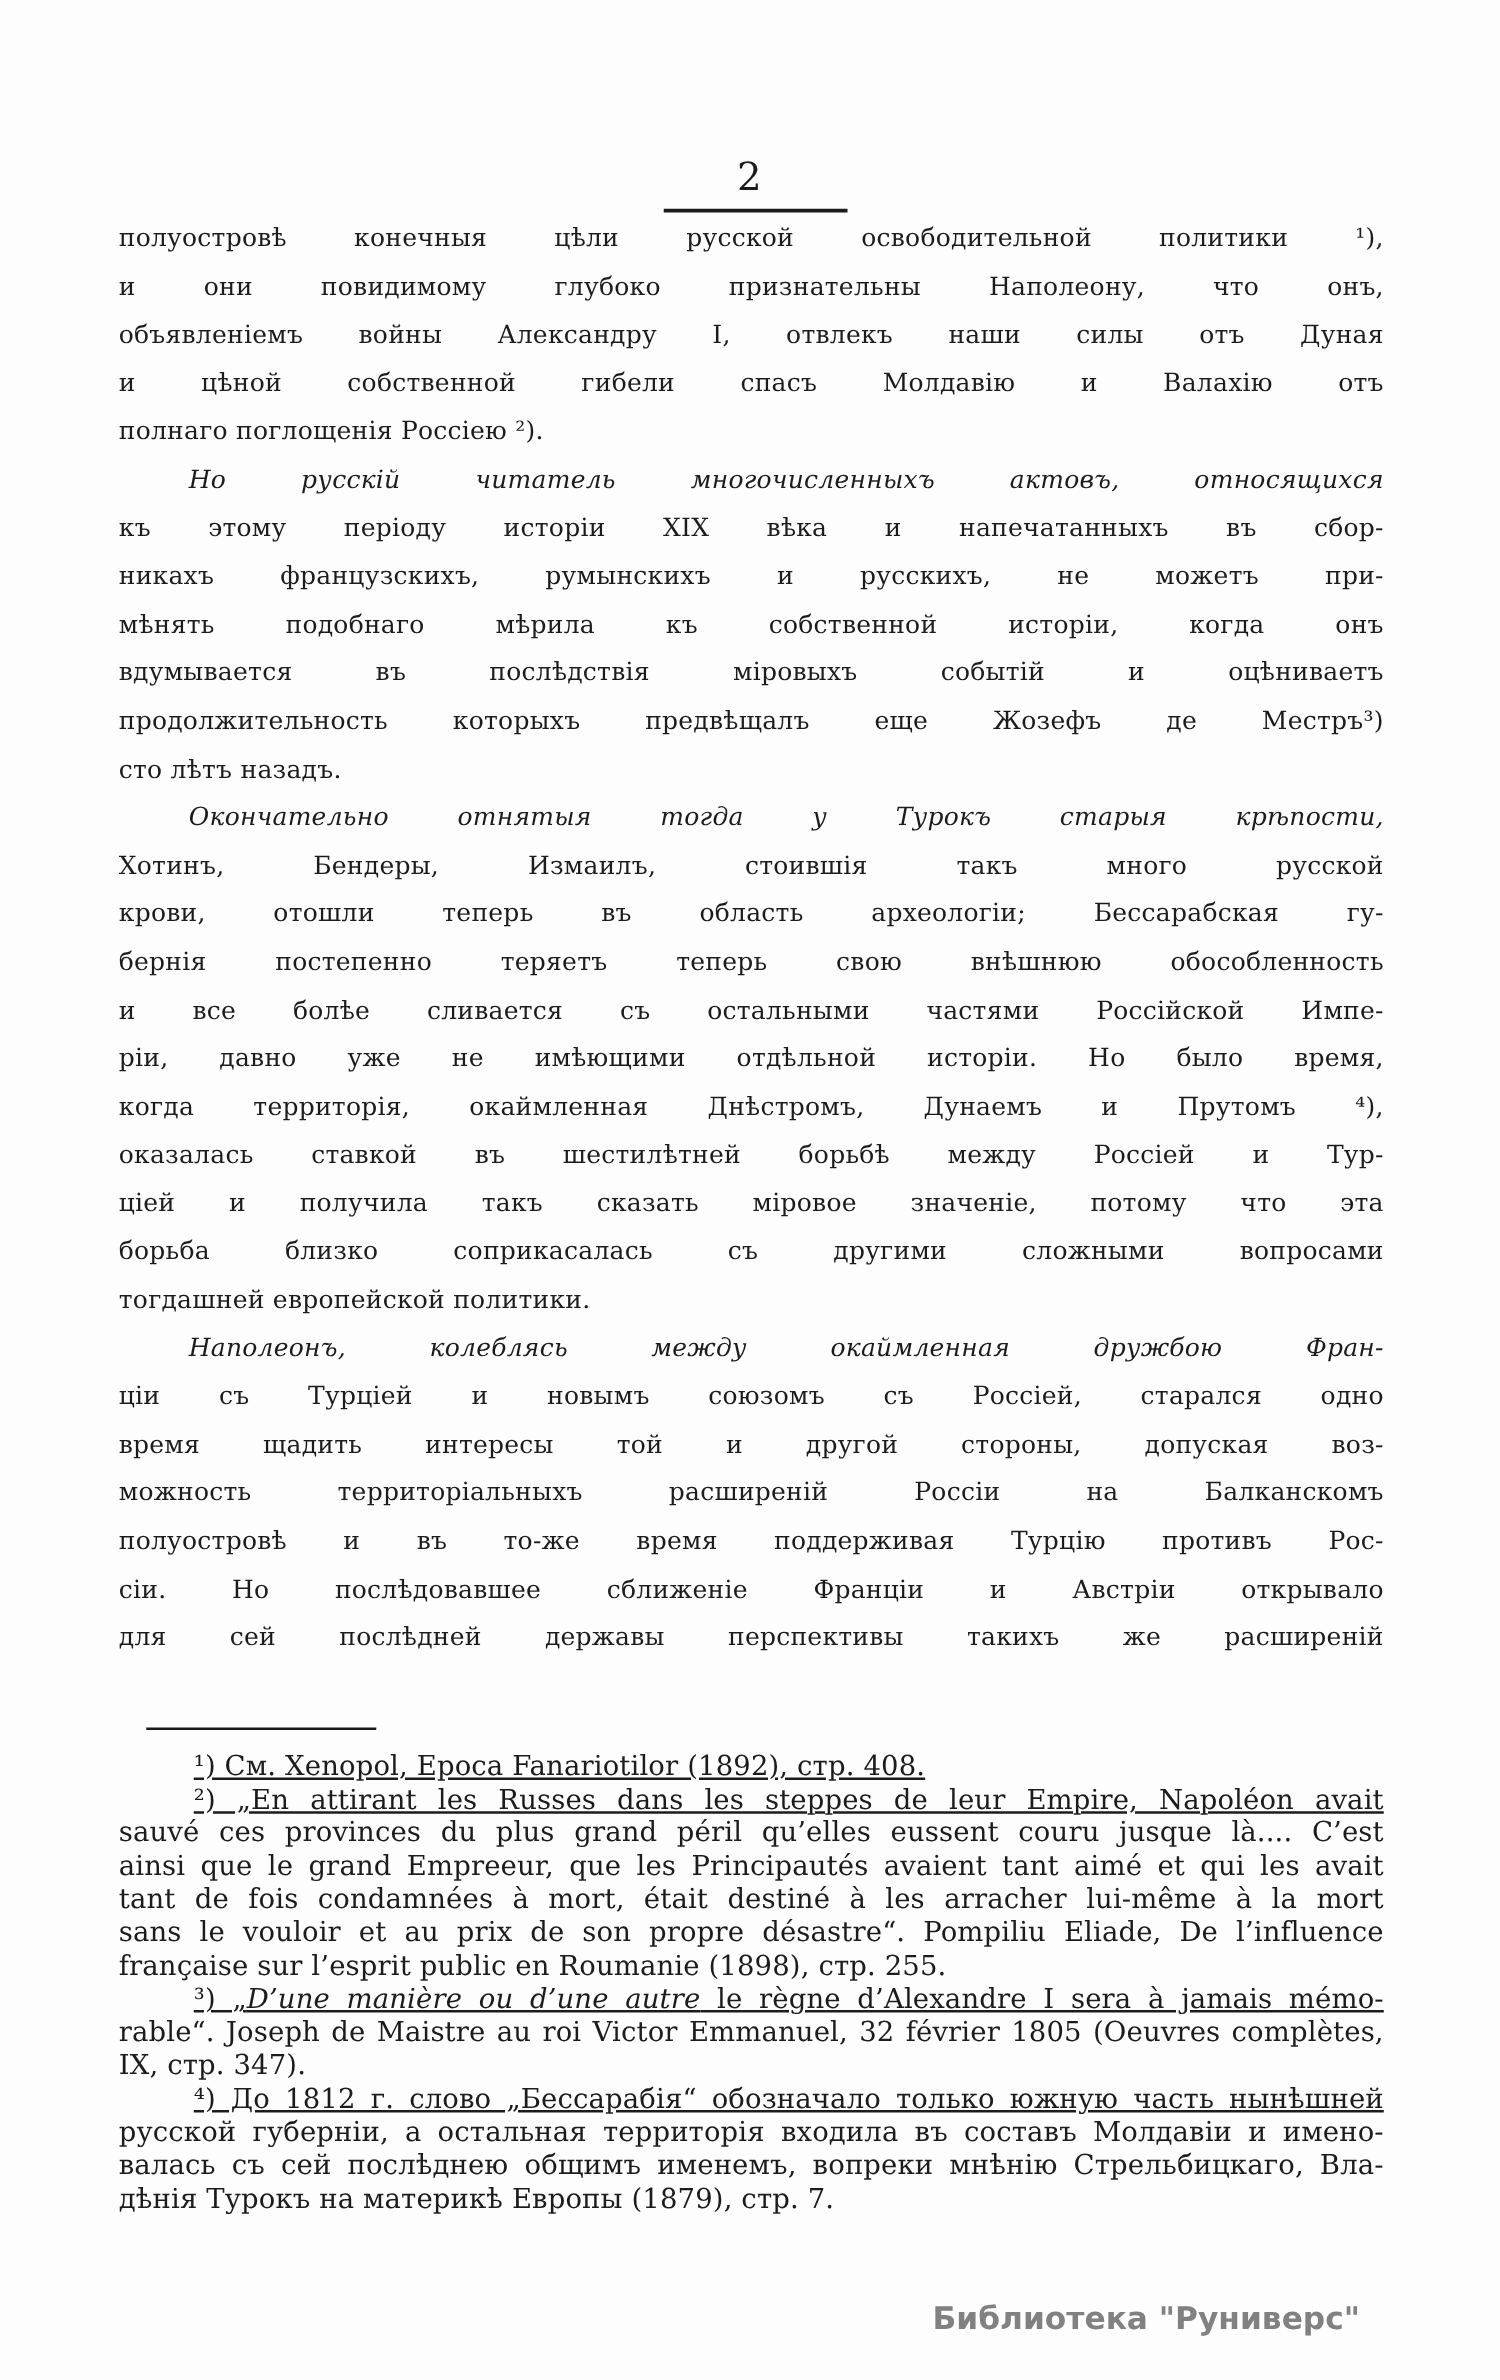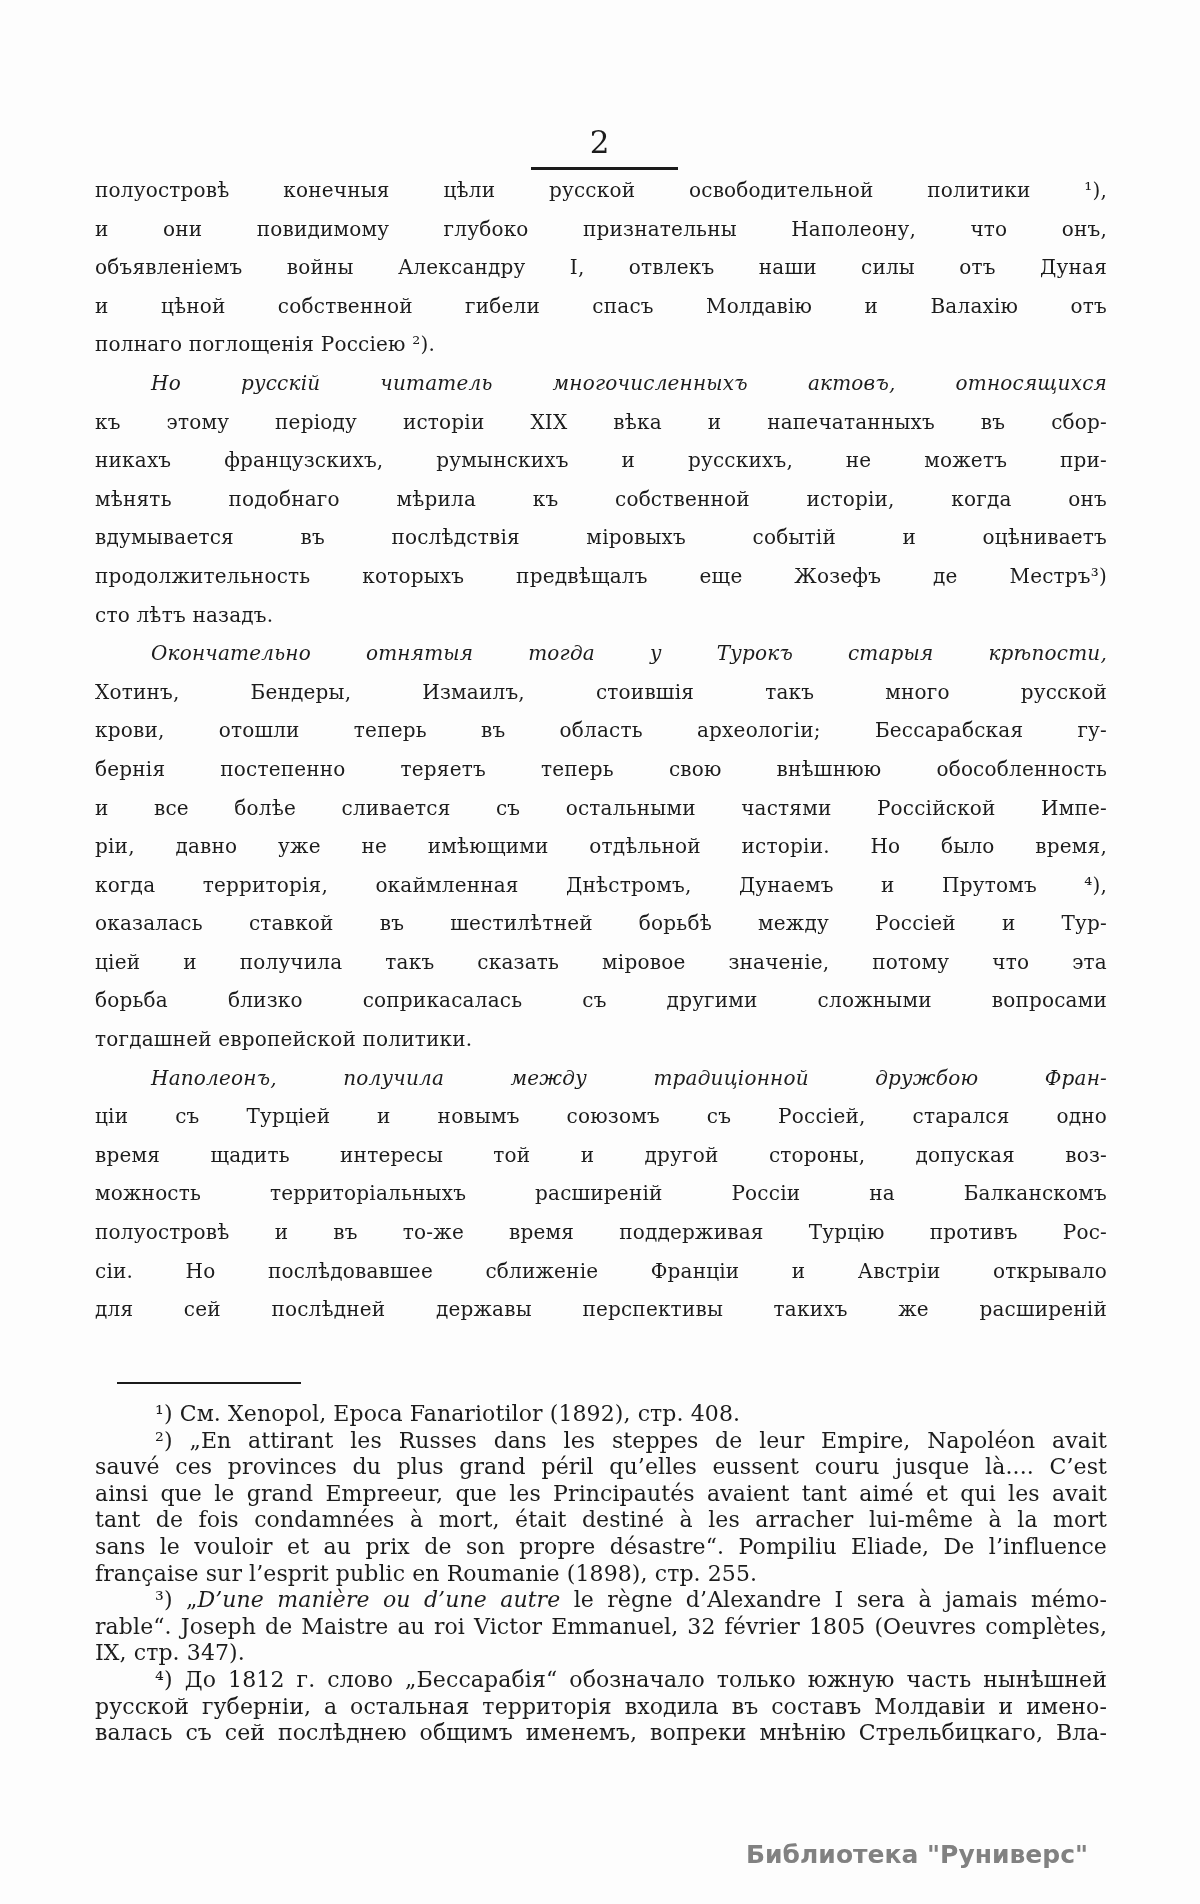--- a/index.html
+++ b/index.html
@@ -55,21 +55,21 @@
   }
   .footnotes {
     position: absolute;
     top: 1401px;
     left: 95px;
     width: 1012px;
     font-size: 22px;
     line-height: 26.6px;
     letter-spacing: 0.1px;
   }
-  .footnotes .line.indent { text-indent: 60px; }
+  .footnotes .line.indent { text-indent: 60px; text-decoration: underline; }
   .footnotes em { font-style: italic; }
   .watermark {
     position: absolute;
     top: 1840px;
     right: 112px;
     font-family: "DejaVu Sans", "Liberation Sans", sans-serif;
     font-weight: 700;
     font-size: 25px;
     color: #818181;
   }
@@ -105,21 +105,21 @@
         <div class="line">бернія постепенно теряетъ теперь свою внѣшнюю обособленность</div>
         <div class="line">и все болѣе сливается съ остальными частями Россійской Импе-</div>
         <div class="line">ріи, давно уже не имѣющими отдѣльной исторіи. Но было время,</div>
         <div class="line">когда территорія, окаймленная Днѣстромъ, Дунаемъ и Прутомъ ⁴),</div>
         <div class="line">оказалась ставкой въ шестилѣтней борьбѣ между Россіей и Тур-</div>
         <div class="line">ціей и получила такъ сказать міровое значеніе, потому что эта</div>
         <div class="line">борьба близко соприкасалась съ другими сложными вопросами</div>
         <div class="line flush">тогдашней европейской политики.</div>
       </div>
       <div>
-        <div class="line indent">Наполеонъ, получила между традиціонной дружбою Фран-</div>
+        <div class="line indent">Наполеонъ, колеблясь между окаймленная дружбою Фран-</div>
         <div class="line">ціи съ Турціей и новымъ союзомъ съ Россіей, старался одно</div>
         <div class="line">время щадить интересы той и другой стороны, допуская воз-</div>
         <div class="line">можность территоріальныхъ расширеній Россіи на Балканскомъ</div>
         <div class="line">полуостровѣ и въ то-же время поддерживая Турцію противъ Рос-</div>
         <div class="line">сіи. Но послѣдовавшее сближеніе Франціи и Австріи открывало</div>
         <div class="line">для сей послѣдней державы перспективы такихъ же расширеній</div>
       </div>
     </main>
 
   <div class="footnote-rule"></div>
@@ -138,17 +138,18 @@
       </div>
       <div>
         <div class="line indent"><span>³) „</span><em>D’une manière ou d’une autre</em><span> le règne d’Alexandre I sera à jamais mémo-</span></div>
         <div class="line">rable“. Joseph de Maistre au roi Victor Emmanuel, 32 février 1805 (Oeuvres complètes,</div>
         <div class="line flush">IX, стр. 347).</div>
       </div>
       <div>
         <div class="line indent">⁴) До 1812 г. слово „Бессарабія“ обозначало только южную часть нынѣшней</div>
         <div class="line">русской губерніи, а остальная территорія входила въ составъ Молдавіи и имено-</div>
         <div class="line">валась съ сей послѣднею общимъ именемъ, вопреки мнѣнію Стрельбицкаго, Вла-</div>
+        <div class="line flush">дѣнія Турокъ на материкѣ Европы (1879), стр. 7.</div>
       </div>
     </section>
 
   <div class="watermark">Библиотека "Руниверс"</div>
 </div>
 
 </body></html>

